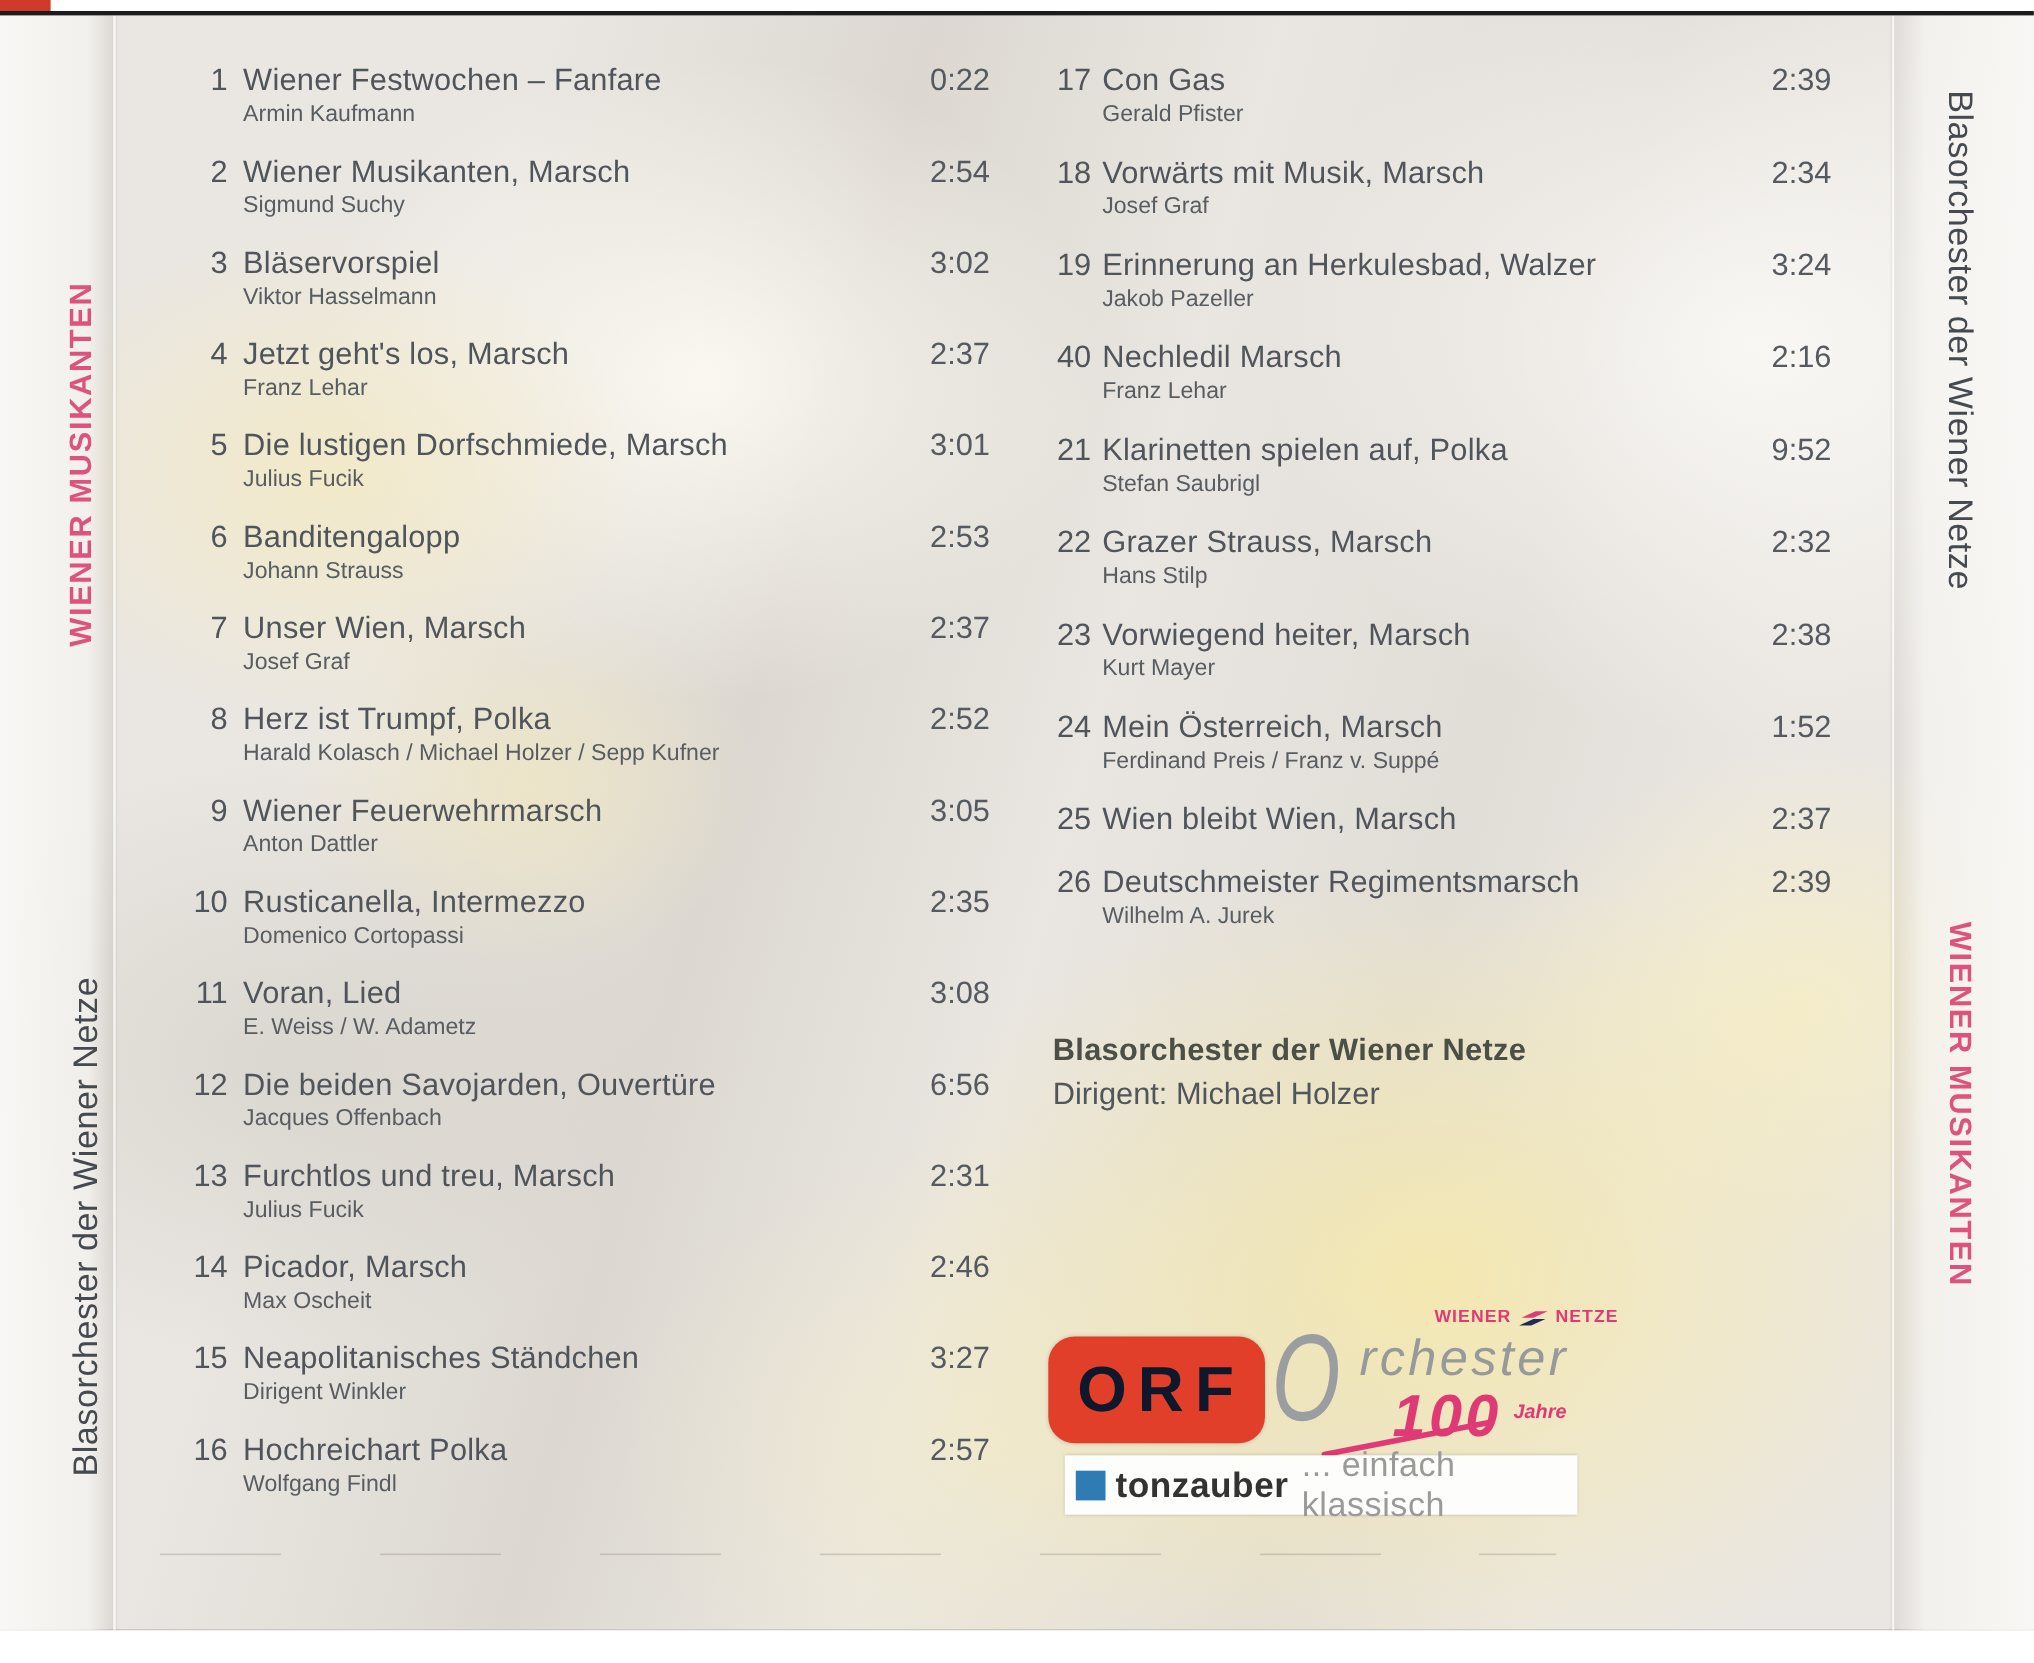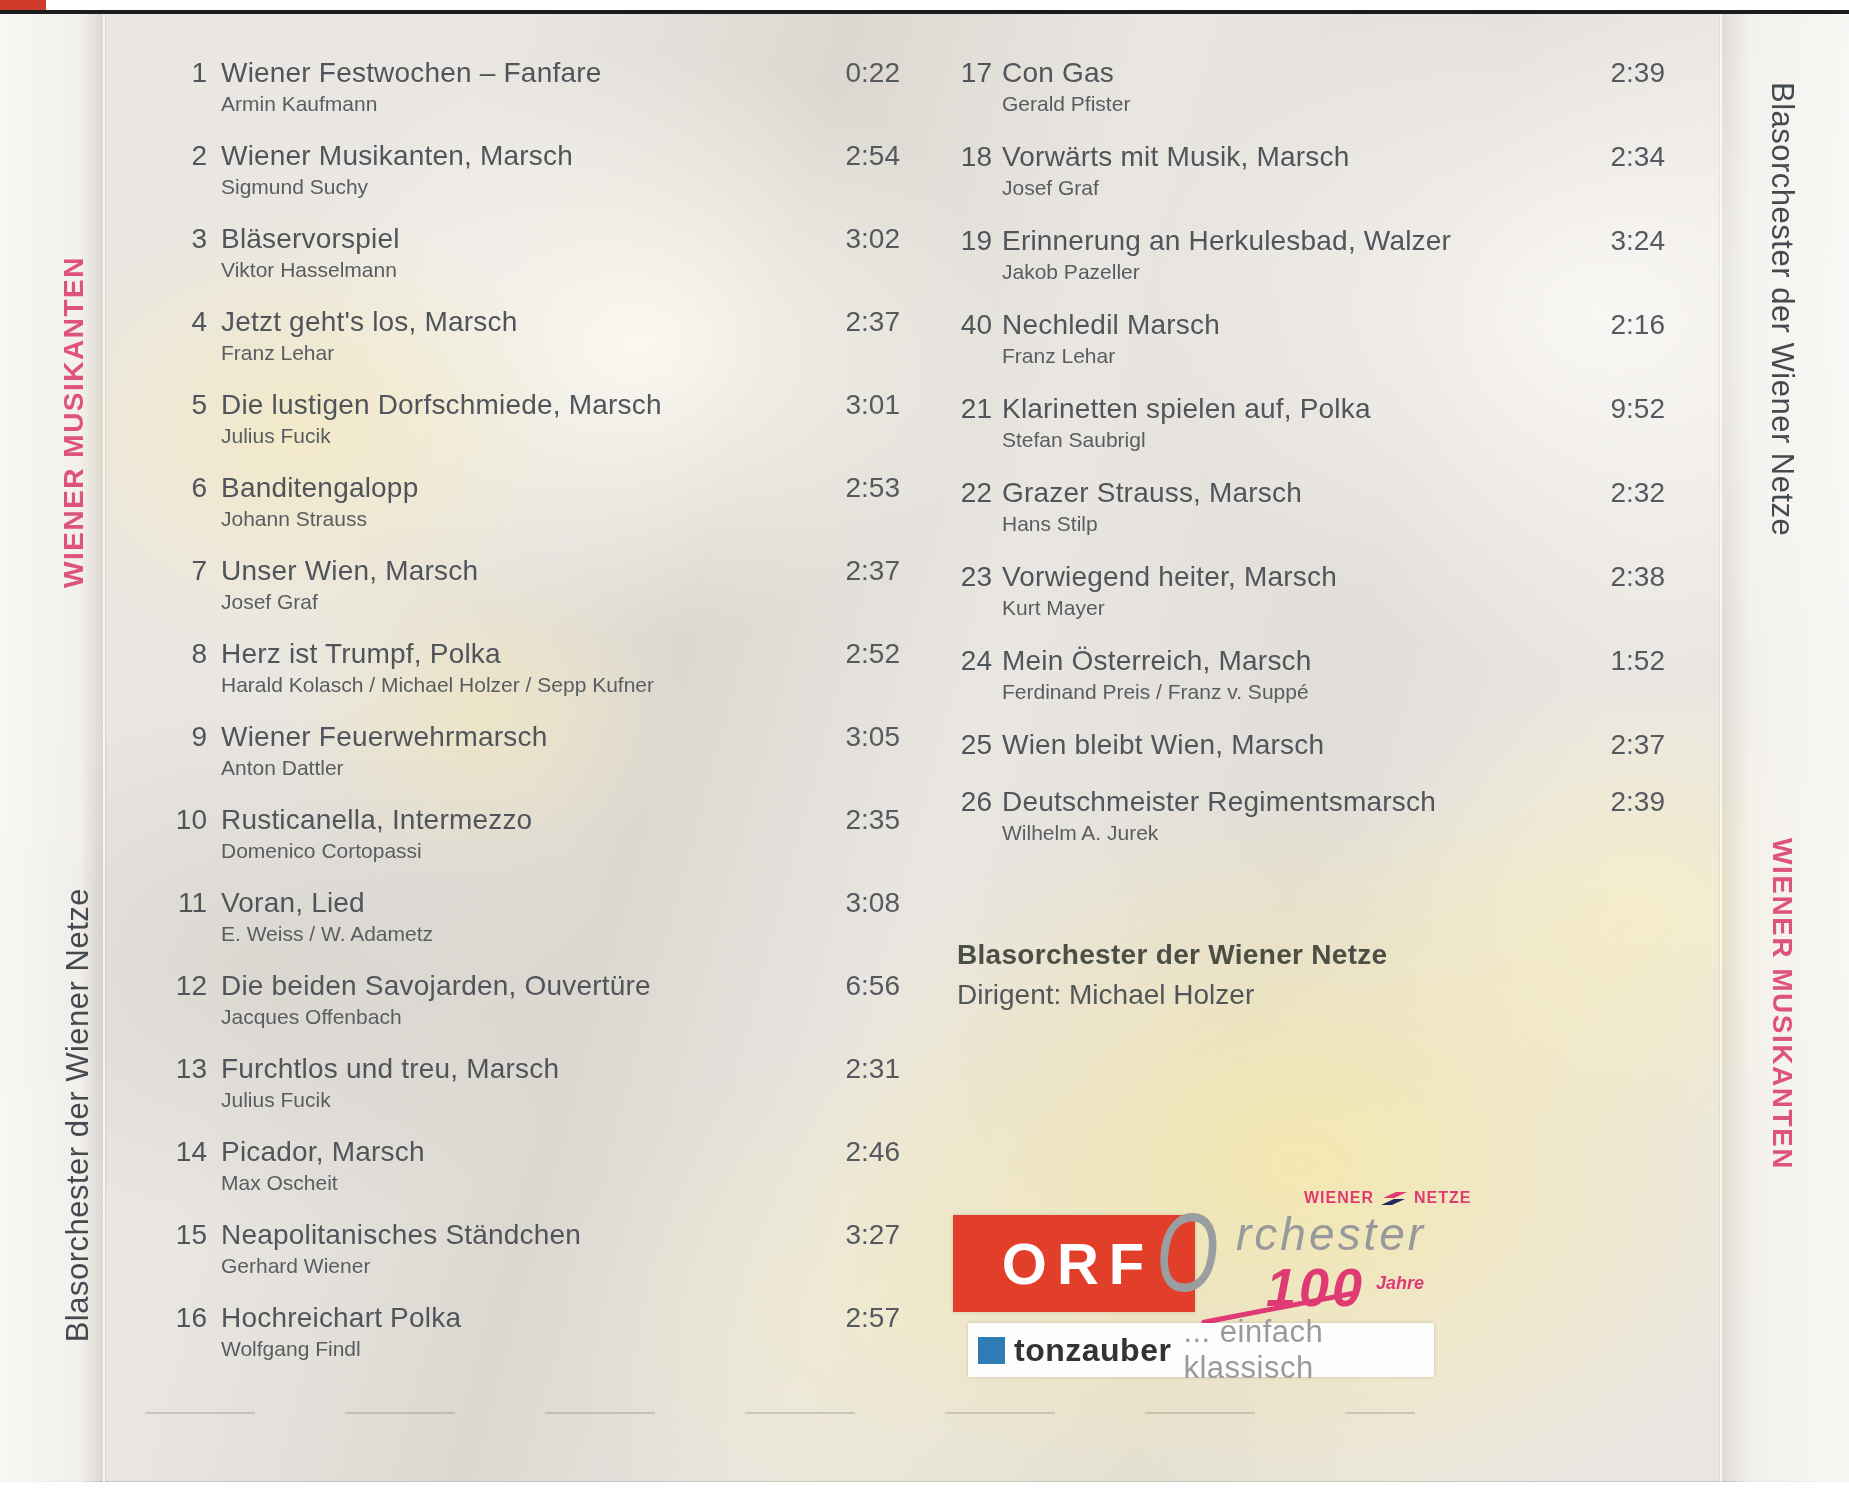--- a/index.html
+++ b/index.html
@@ -59,24 +59,24 @@
   .t-time{width:92px;text-align:right;font-size:28px;line-height:34px;color:#545a60;flex:none;}
   
   .ensemble{position:absolute;left:957px;top:939px;}
   .ensemble-name{font-size:28px;font-weight:bold;color:#4b4f46;letter-spacing:.3px;}
   .conductor{font-size:28px;color:#51565b;margin-top:8px;}
   
   .logo-area{position:absolute;left:948px;top:1183px;width:545px;height:215px;}
   .wn-mini{position:absolute;left:356px;top:6px;display:flex;align-items:center;gap:7px;
     color:var(--magenta,#e03a74);font-weight:bold;font-size:16px;letter-spacing:1px;}
   .wn-emblem{display:inline-block;line-height:0;}
-  .orf{position:absolute;left:5px;top:32px;width:242px;height:97px;background:var(--orf-red,#e23f2a);
-    color:#ffffff;display:flex;align-items:center;justify-content:center;
+  .orf{position:absolute;left:5px;top:32px;width:197px;height:97px;background:var(--orf-red,#e23f2a);
+    color:#0f172a;display:flex;align-items:center;justify-content:center;
     font-weight:bold;font-size:58px;letter-spacing:10px;padding-left:8px;box-sizing:border-box;
-    box-shadow:0 0 4px rgba(0,0,0,.15);}
+    box-shadow:0 0 4px rgba(0,0,0,.15);border-radius:24px;}
   .orchester{position:absolute;left:0;top:0;width:100%;height:100%;pointer-events:none;}
   .orch-o{position:absolute;left:208px;top:18px;font-size:112px;line-height:104px;font-style:italic;
     color:#9b9ea1;transform:scaleX(.72);transform-origin:left top;font-weight:400;}
   .orch-rest{position:absolute;left:288px;top:24px;font-size:46px;font-style:italic;color:#97999b;letter-spacing:3px;}
   .anniv-100{position:absolute;left:318px;top:76px;font-size:54px;line-height:56px;font-weight:bold;
     font-style:italic;color:var(--magenta,#e03a74);letter-spacing:3px;}
   .anniv-swash{position:absolute;left:252px;top:122px;width:160px;height:5px;background:var(--magenta,#e03a74);
     transform:rotate(-11deg);border-radius:3px;}
   .anniv-jahre{position:absolute;left:428px;top:90px;font-size:18px;font-style:italic;font-weight:bold;
     color:var(--magenta,#e03a74);}
@@ -227,21 +227,21 @@
       <div class="t-title">Picador, Marsch</div>
       <div class="t-comp">Max Oscheit</div>
     </div>
     <div class="t-time">2:46</div>
   </div>
 
   <div class="track">
     <div class="t-no">15</div>
     <div class="t-main">
       <div class="t-title">Neapolitanisches Ständchen</div>
-      <div class="t-comp">Gerhard Wiener</div>
+      <div class="t-comp">Dirigent Winkler</div>
     </div>
     <div class="t-time">3:27</div>
   </div>
 
   <div class="track">
     <div class="t-no">16</div>
     <div class="t-main">
       <div class="t-title">Hochreichart Polka</div>
       <div class="t-comp">Wolfgang Findl</div>
     </div>

